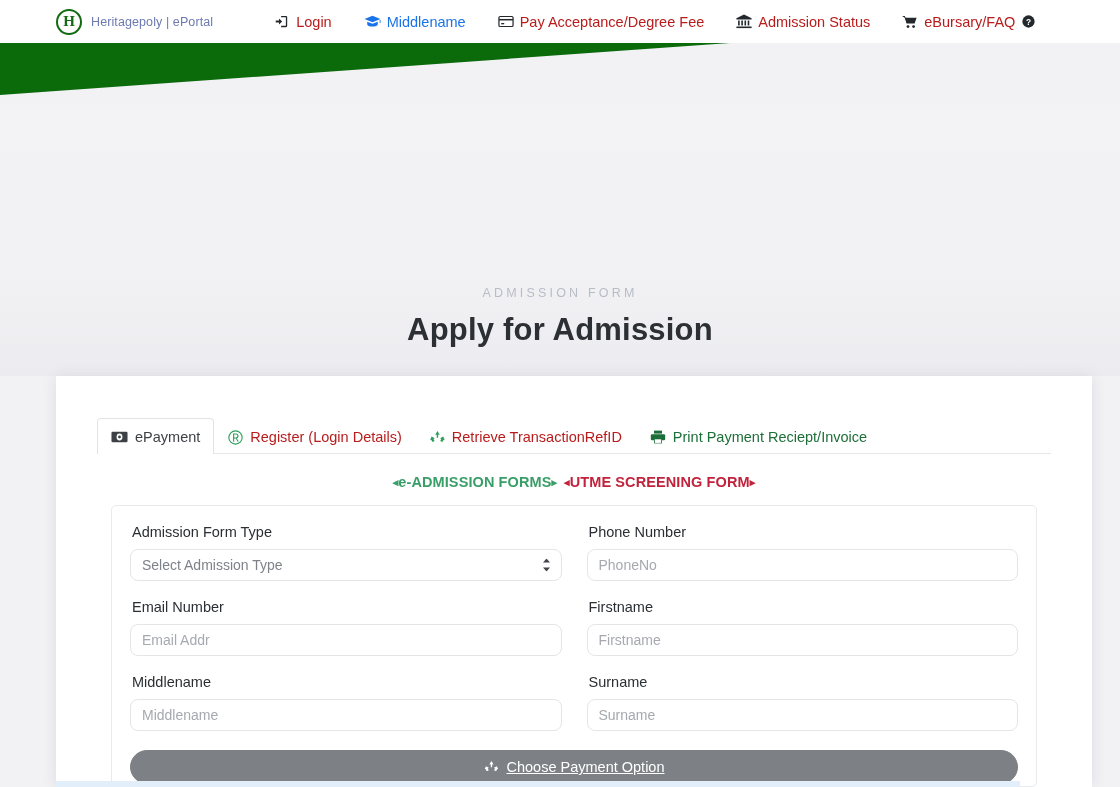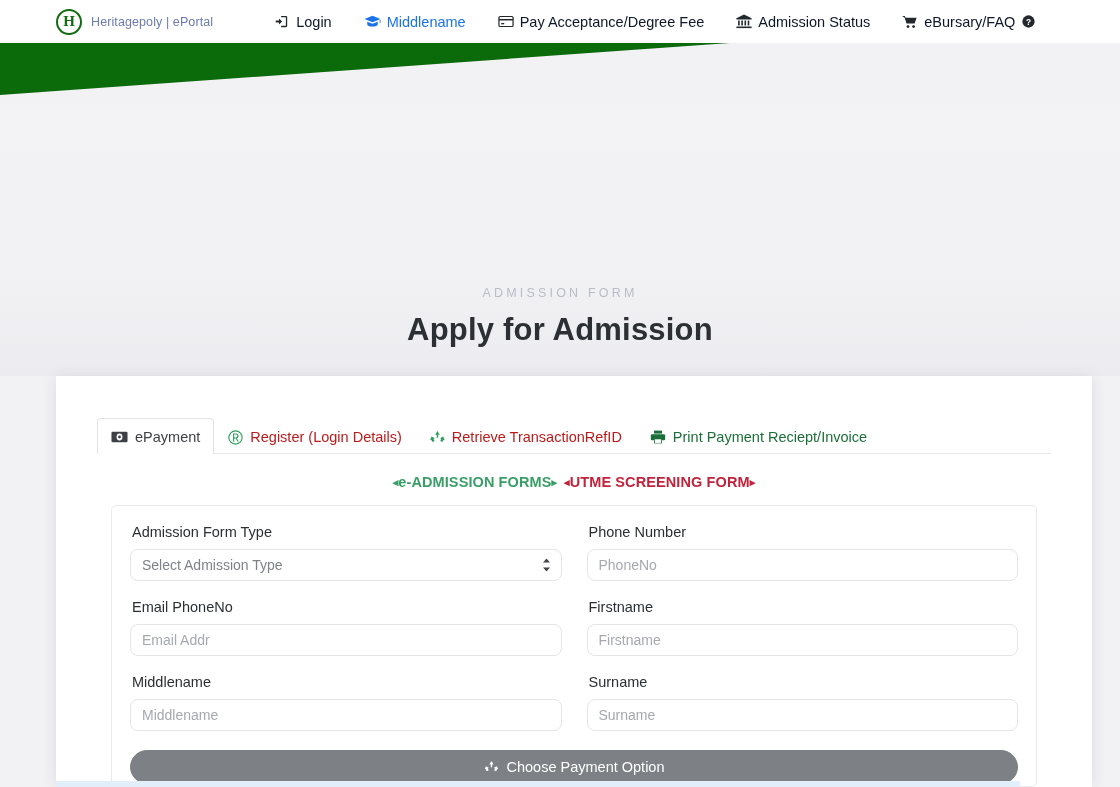--- a/index.html
+++ b/index.html
@@ -24,21 +24,21 @@
     display:flex; align-items:center; justify-content:center;
     font-size:15px; font-weight:bold; line-height:1;
     font-family:"Liberation Serif", serif;
   }
   .brand-name{
     margin-left:9px; font-size:12.5px; color:#6c7ab0; letter-spacing:.1px;
   }
   .nav-items{ display:flex; align-items:center; margin-left:62px; }
   .nav-item{
     display:flex; align-items:center; gap:6px;
-    font-size:14.5px; color:#0f172a; margin-right:32px;
+    font-size:14.5px; color:#b91c1c; margin-right:32px;
     cursor:pointer; white-space:nowrap;
   }
   .nav-item.active{ color:#1a73e8; }
   .nav-ic{ display:inline-flex; align-items:center; }
   .nav-ic svg{ display:block; }
 
   
   .banner{
     position:absolute; top:43px; left:0; width:1120px; height:60px;
     overflow:hidden; z-index:4;
@@ -132,20 +132,21 @@
     display:flex; flex-direction:column; gap:2px;
   }
   .spacer{ height:18px; }
 
   .btn-pay{
     display:flex; align-items:center; justify-content:center; gap:8px;
     width:100%; height:34px; margin-top:19px; margin-bottom:2px;
     background:#7d8084; border:1px solid #7d8084; border-radius:17px;
     color:#ffffff; font-size:14.5px; cursor:pointer;
     font-family:"Liberation Sans", sans-serif;
+    text-decoration:underline;
   }
   .strip{
     position:absolute; left:56px; top:781px;
     width:964px; height:6px; background:#e3eefb; z-index:4;
   }
 </style>
 </head>
 <body>
 
 <div class="navbar">
@@ -306,21 +307,21 @@
       <div class="col">
         <label class="lbl">Phone Number</label>
         <input class="fld" type="text" placeholder="PhoneNo" style="">
       </div>
     </div>
 
     <div class="spacer"></div>
 
     <div class="row">
       <div class="col">
-        <label class="lbl">Email PhoneNo</label>
+        <label class="lbl">Email Number</label>
         <input class="fld" type="text" placeholder="Email Addr" style="">
       </div>
       <div class="col">
         <label class="lbl">Firstname</label>
         <input class="fld" type="text" placeholder="Firstname" style="">
       </div>
     </div>
 
     <div class="spacer"></div>
 

